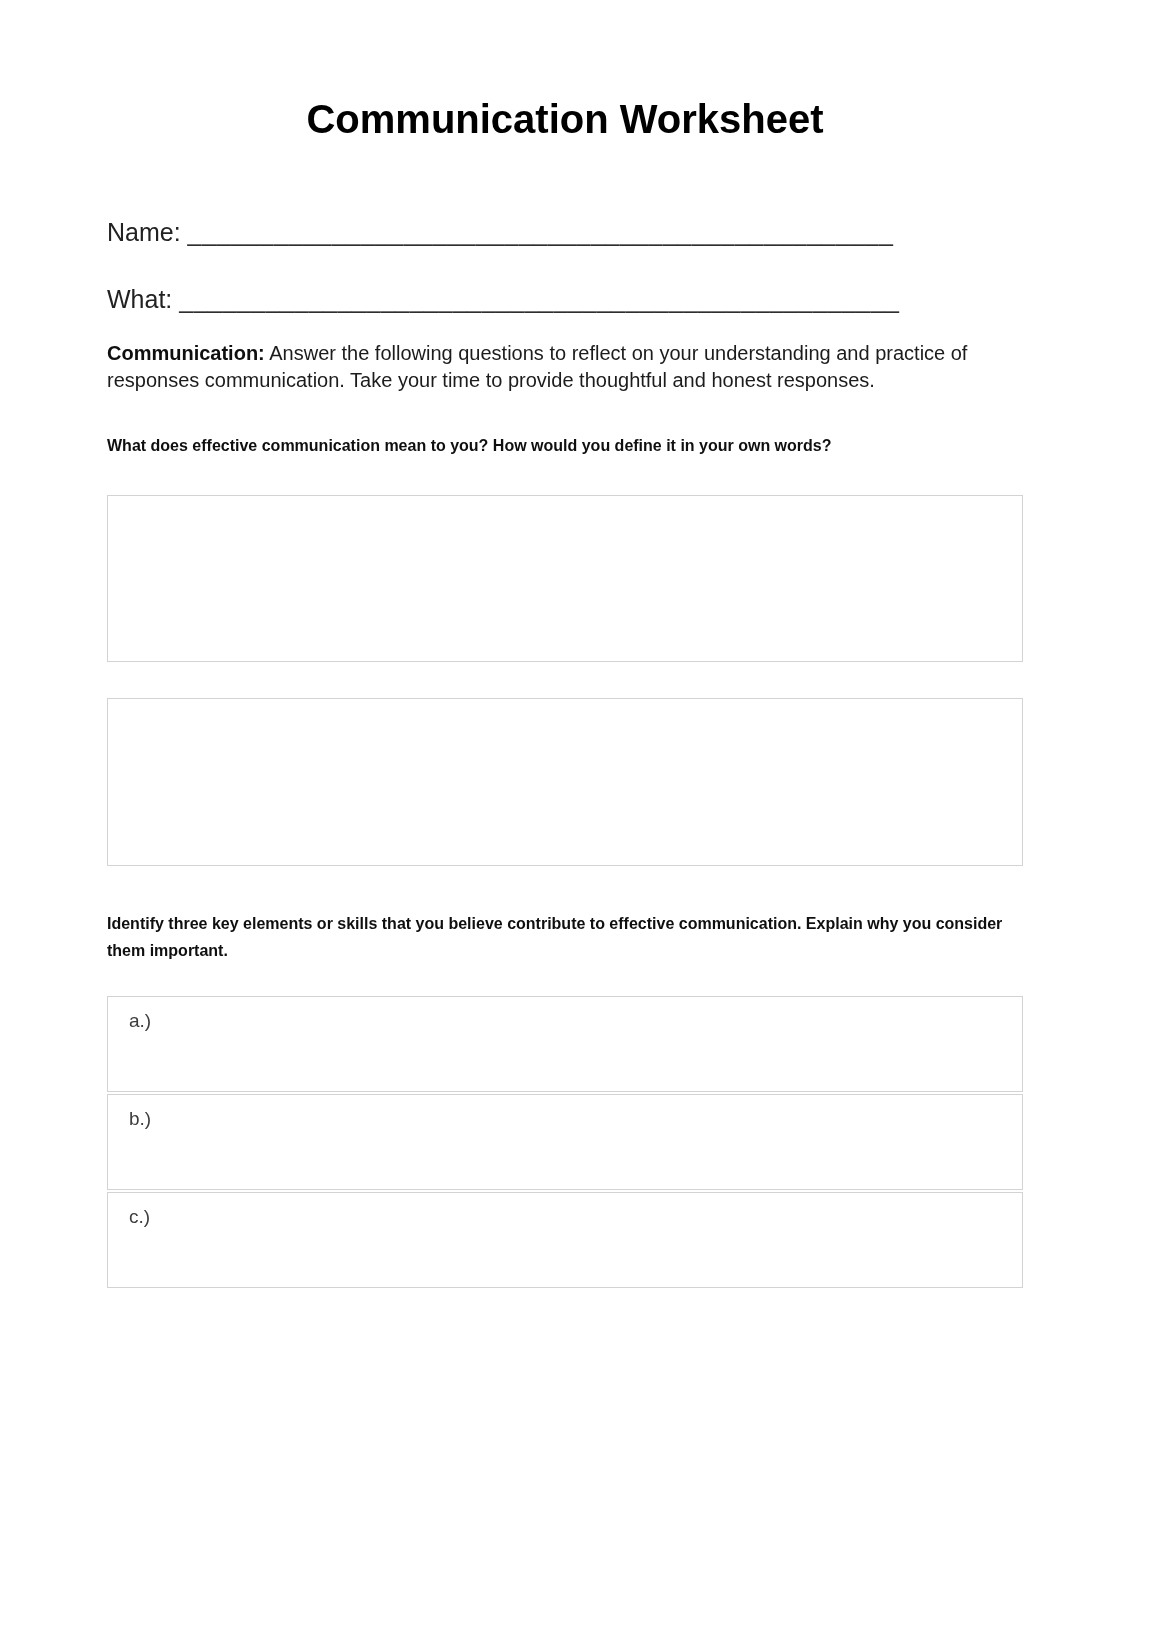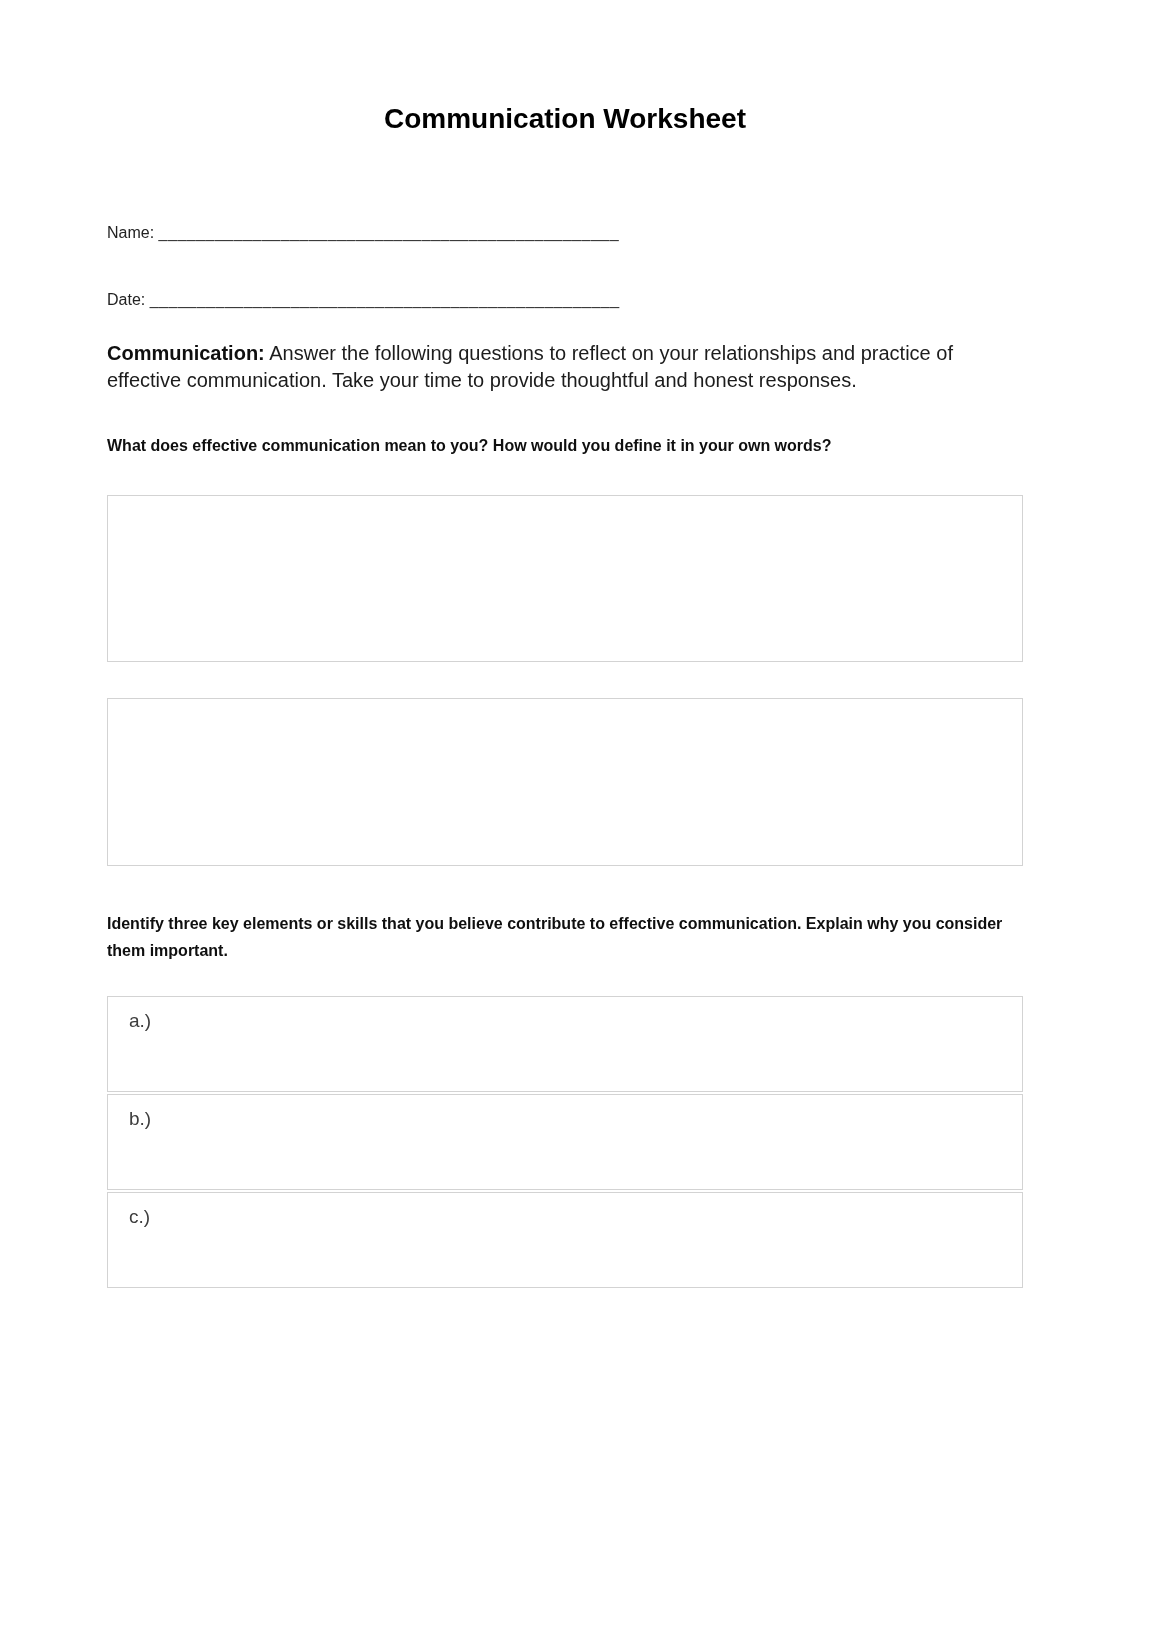--- a/index.html
+++ b/index.html
@@ -20,28 +20,28 @@
     background: #ffffff;
     position: relative;
   }
   .content {
     padding-left: 107px;
     padding-right: 153px; 
   }
   .doc-title {
     margin: 0;
     padding-top: 96px;
-    font-size: 28px;
+    font-size: 40px;
     line-height: 46px;
     font-weight: bold;
     text-align: center;
     color: #000000;
   }
   .field-row {
-    font-size: 16px;
+    font-size: 25px;
     line-height: 25px;
     color: #222222;
     white-space: nowrap;
   }
   .field-row .fill-line {
     color: #2e2e2e;
     letter-spacing: 0.5px;
   }
   .name-row { margin-top: 78px; }
   .date-row { margin-top: 42px; }
@@ -102,28 +102,28 @@
   <div class="content">
 
     <h1 class="doc-title">Communication Worksheet</h1>
 
     <div class="field-row name-row">
       <span>Name:</span>
       <span class="fill-line">_________________________________________________</span>
     </div>
 
     <div class="field-row date-row">
-      <span>Date:</span>
+      <span>What:</span>
       <span class="fill-line">__________________________________________________</span>
     </div>
 
 
     <p class="instructions">
       <strong class="instr-label">Communication:</strong>
-      <span>Answer the following questions to reflect on your relationships and practice of effective communication. Take your time to provide thoughtful and honest responses.</span>
+      <span>Answer the following questions to reflect on your understanding and practice of responses communication. Take your time to provide thoughtful and honest responses.</span>
     </p>
 
     <p class="question q1">What does effective communication mean to you? How would you define it in your own words?</p>
 
     <div class="answer-box box1"></div>
 
 
     <div class="answer-box box2"></div>
 
     <p class="question q3">Identify three key elements or skills that you believe contribute to effective communication. Explain why you consider them important.</p>

